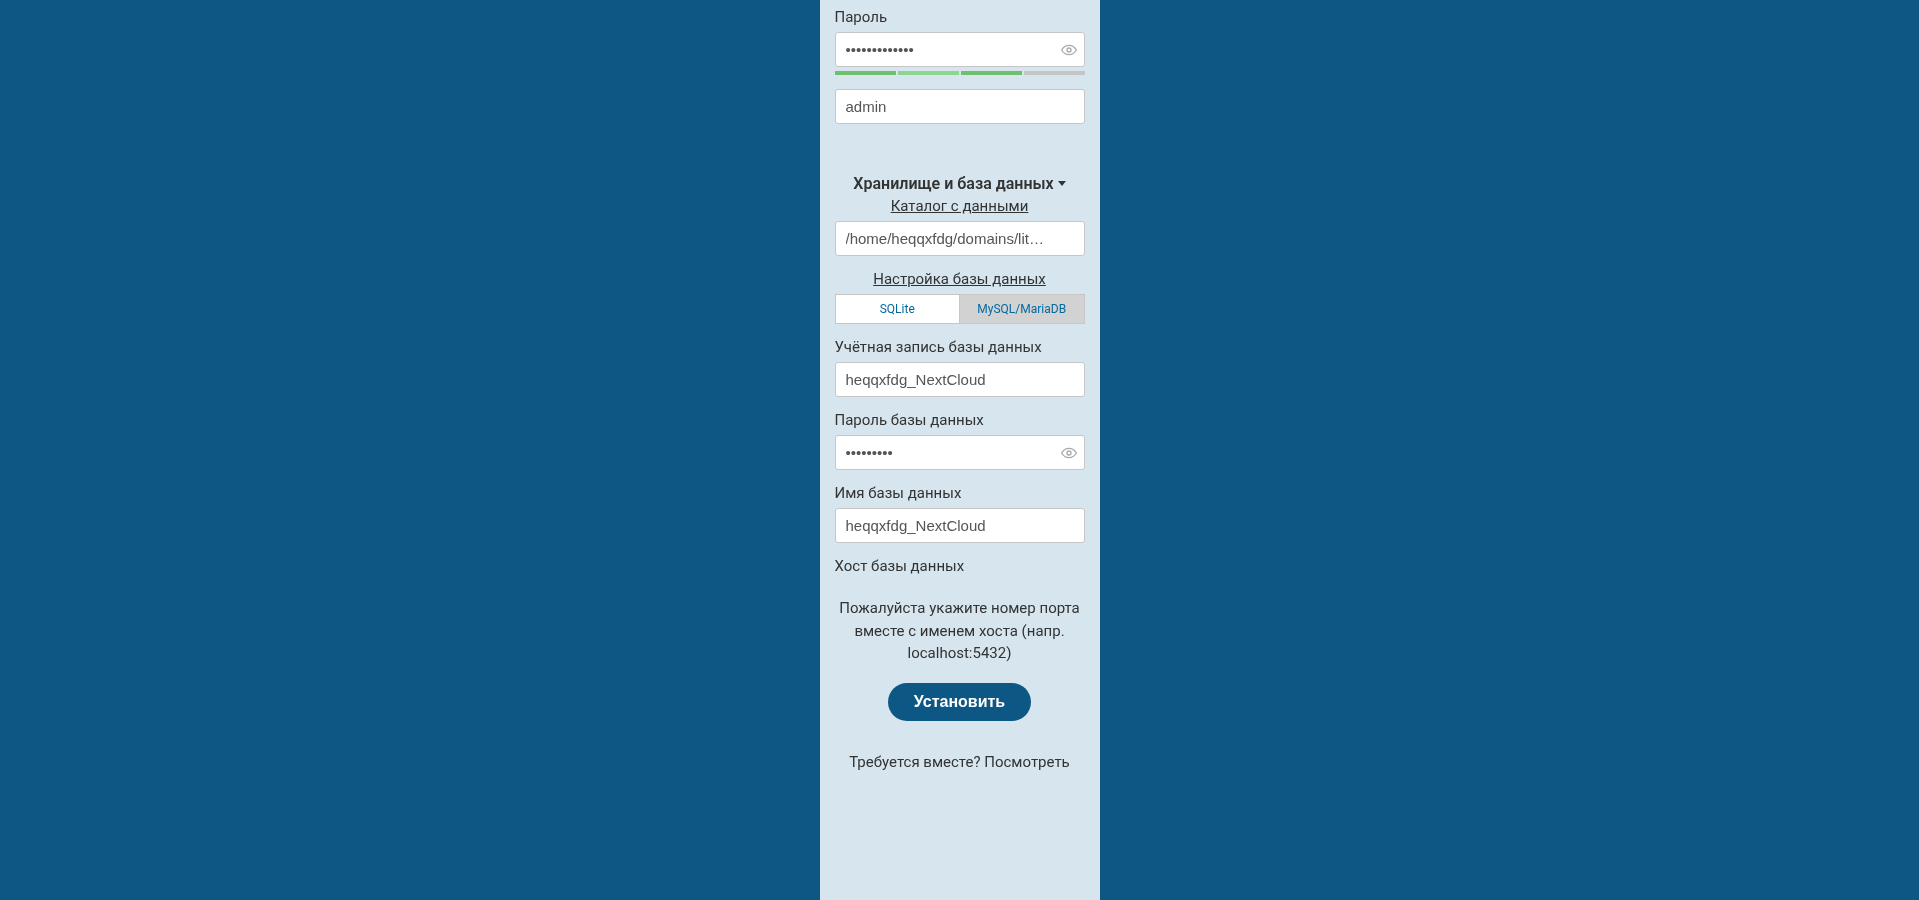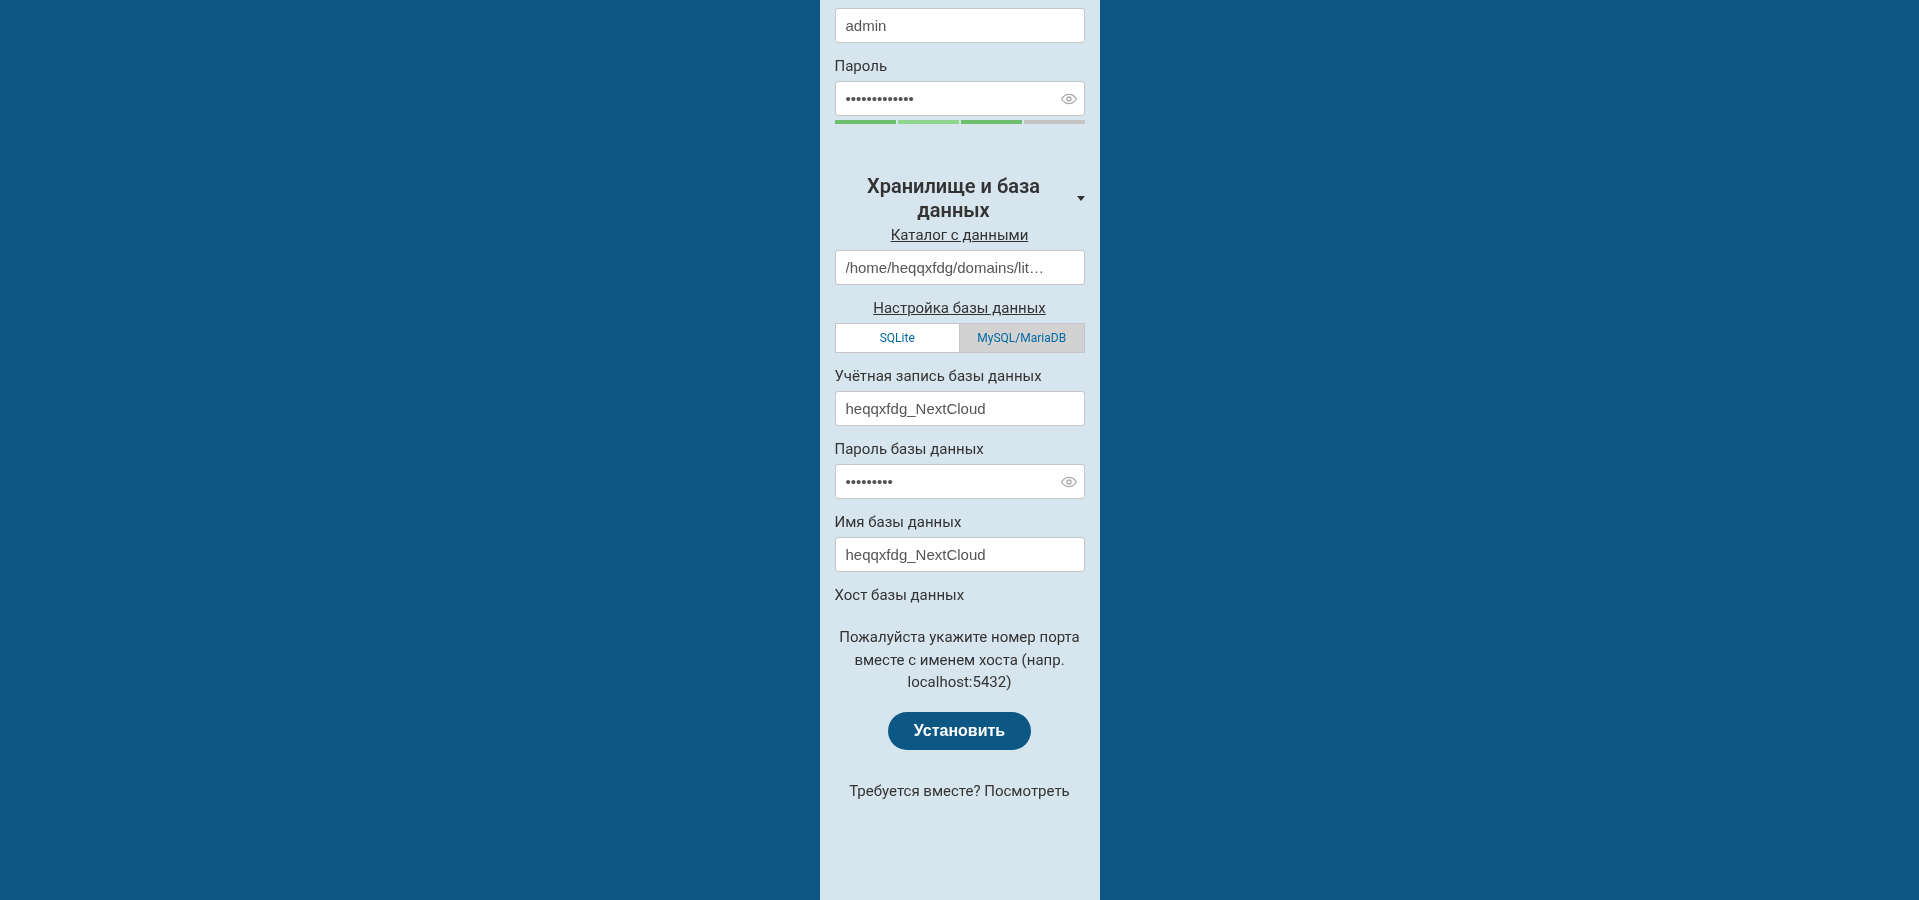--- a/index.html
+++ b/index.html
@@ -59,21 +59,21 @@
 .strength-seg.light {
   background: #8ed68e;
 }
 .strength-seg.empty {
   background: #c5c5c5;
 }
 .section-spacer { height: 50px; }
 .section-title {
   text-align: center;
   font-weight: 600;
-  font-size: 20px;
+  font-size: 16px;
   color: #333;
   margin-bottom: 4px;
   cursor: pointer;
   display: flex;
   justify-content: center;
   align-items: center;
   gap: 4px;
 }
 .caret-down {
   width: 0; height: 0;
@@ -134,44 +134,44 @@
 }
 .help-text .bold { font-weight: 400; }
 .field-group + .field-group { margin-top: 14px; }
 </style>
 </head>
 <body>
 
 <div class="panel">
 
   <div class="field-group">
-    <div class="input-wrap">
-      <input type="text" value="admin" style="">
-    </div>
-  </div>
-
-  <div class="field-group">
     <span class="label">Пароль</span>
     <div class="input-wrap">
       <input type="password" value="•••••••••••••" style="">
       <span class="eye-icon">
         <svg viewBox="0 0 24 24" fill="none" stroke="#555" stroke-width="2">
             <path d="M1 12s4-7 11-7 11 7 11 7-4 7-11 7S1 12 1 12z"></path>
             <circle cx="12" cy="12" r="3"></circle>
           </svg>
       </span>
     </div>
     <div class="strength-bar">
       <div class="strength-seg"></div>
       <div class="strength-seg light"></div>
       <div class="strength-seg"></div>
       <div class="strength-seg empty"></div>
     </div>
   </div>
 
+  <div class="field-group">
+    <div class="input-wrap">
+      <input type="text" value="admin" style="">
+    </div>
+  </div>
+
   <div class="section-spacer"></div>
 
   <div class="section-title">
     <span>Хранилище и база данных</span>
     <span class="caret-down"></span>
   </div>
 
   <div class="subtitle">Каталог с данными</div>
   <div class="input-wrap" style="margin-bottom:14px;">
     <input type="text" value="/home/heqqxfdg/domains/lit…" style="">

